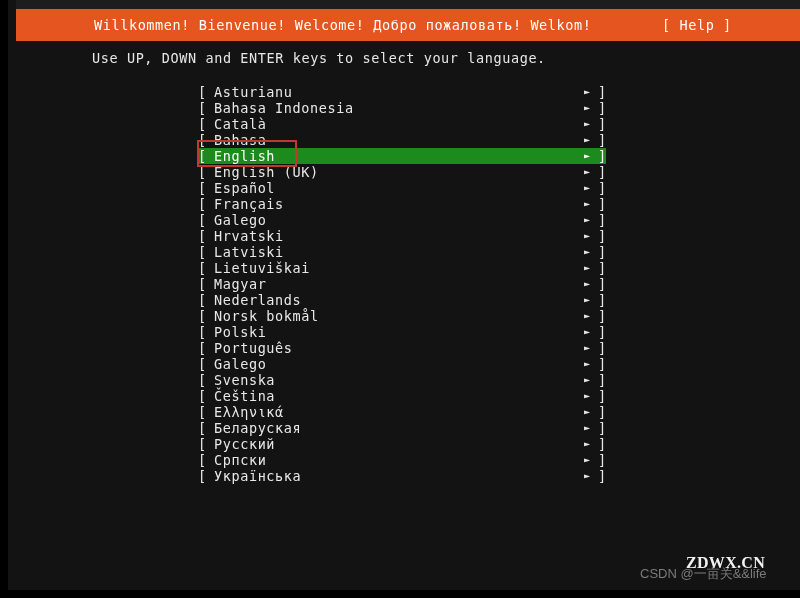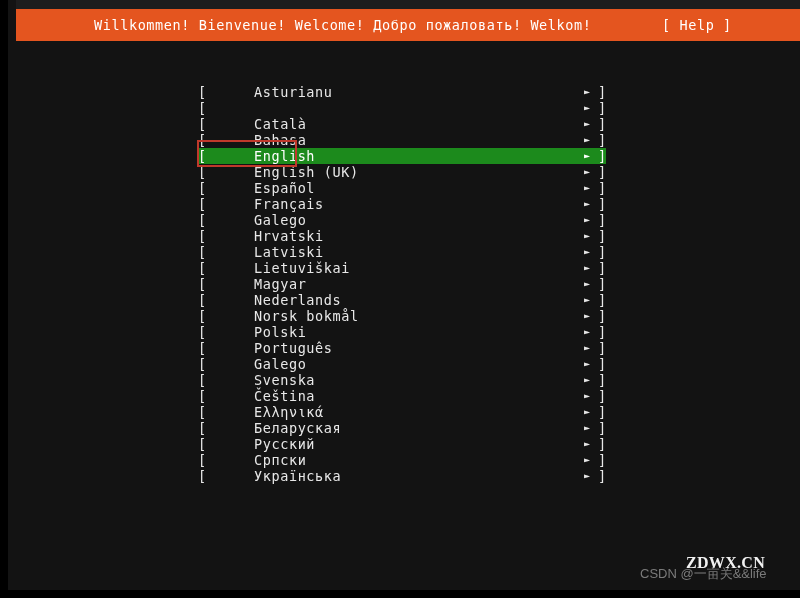--- a/index.html
+++ b/index.html
@@ -108,21 +108,20 @@
   }
   .row-open {
     position: absolute;
     left: 0px;
     top: 0px;
   }
   .row-label {
     position: absolute;
     left: 16px;
     top: 0px;
-    margin-left: 40px;
   }
   .row-arrow {
     position: absolute;
     left: 386px;
     top: 0px;
     font-size: 10px;
     line-height: 16px;
   }
   .row-close {
     position: absolute;
@@ -192,24 +191,25 @@
 
   <div class="console-body">
 
     <div class="top-hairline"></div>
 
     <div class="title-bar" style="background: rgb(228, 85, 31);">
       <div class="title-text">Willkommen! Bienvenue! Welcome! Добро пожаловать! Welkom!</div>
       <div class="help-text">[ Help ]</div>
     </div>
 
+    <div class="instruction">Use UP, DOWN and ENTER keys to select your language.</div>
 
     <div class="lang-list" id="lang-list">
         <div class="lang-row"><span class="row-open">[</span><span class="row-label">Asturianu</span><span class="row-arrow">►</span><span class="row-close">]</span></div>
-        <div class="lang-row"><span class="row-open">[</span><span class="row-arrow">►</span><span class="row-close">]</span></div>
+        <div class="lang-row"><span class="row-open">[</span><span class="row-label">Bahasa Indonesia</span><span class="row-arrow">►</span><span class="row-close">]</span></div>
         <div class="lang-row"><span class="row-open">[</span><span class="row-label">Català</span><span class="row-arrow">►</span><span class="row-close">]</span></div>
         <div class="lang-row"><span class="row-open">[</span><span class="row-label">Bahasa</span><span class="row-arrow">►</span><span class="row-close">]</span></div>
         <div class="lang-row selected" style="background: rgb(28, 138, 28);"><span class="row-open">[</span><span class="row-label">English</span><span class="row-arrow">►</span><span class="row-close">]</span></div>
         <div class="lang-row"><span class="row-open">[</span><span class="row-label">English (UK)</span><span class="row-arrow">►</span><span class="row-close">]</span></div>
         <div class="lang-row"><span class="row-open">[</span><span class="row-label">Español</span><span class="row-arrow">►</span><span class="row-close">]</span></div>
         <div class="lang-row"><span class="row-open">[</span><span class="row-label">Français</span><span class="row-arrow">►</span><span class="row-close">]</span></div>
         <div class="lang-row"><span class="row-open">[</span><span class="row-label">Galego</span><span class="row-arrow">►</span><span class="row-close">]</span></div>
         <div class="lang-row"><span class="row-open">[</span><span class="row-label">Hrvatski</span><span class="row-arrow">►</span><span class="row-close">]</span></div>
         <div class="lang-row"><span class="row-open">[</span><span class="row-label">Latviski</span><span class="row-arrow">►</span><span class="row-close">]</span></div>
         <div class="lang-row"><span class="row-open">[</span><span class="row-label">Lietuviškai</span><span class="row-arrow">►</span><span class="row-close">]</span></div>

